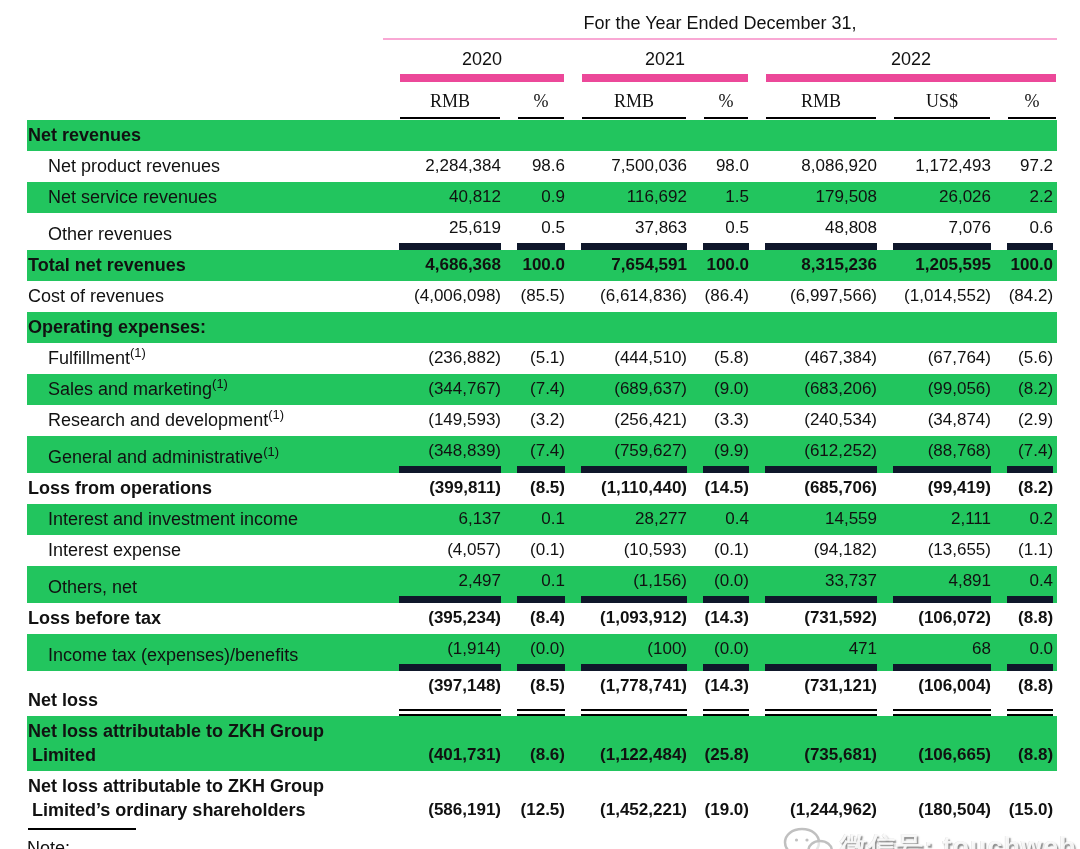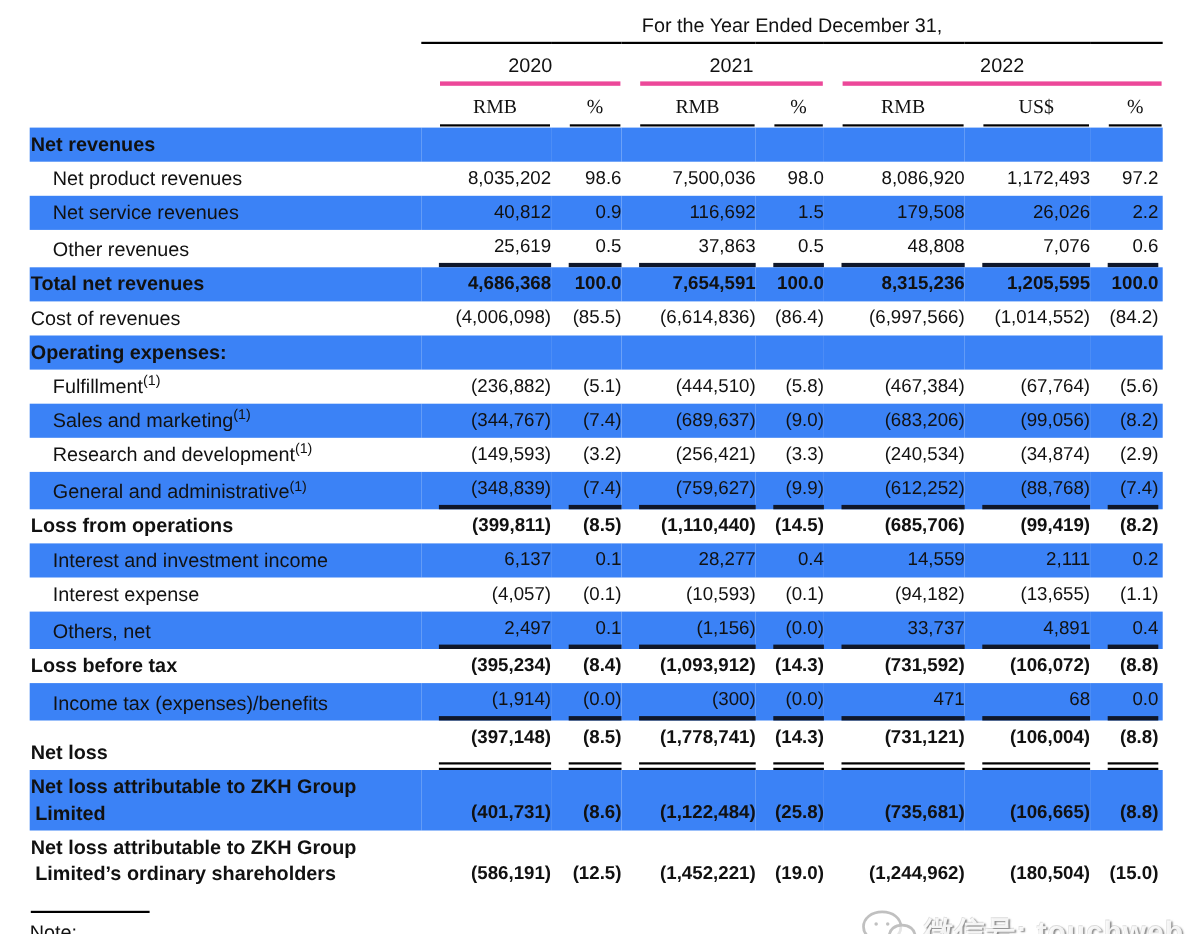--- a/index.html
+++ b/index.html
@@ -27,57 +27,57 @@
   col.c3 { width: 122px; }
   col.c4 { width: 62px; }
   col.c5 { width: 128px; }
   col.c6 { width: 114px; }
   col.c7 { width: 66px; }
 
   
   td.h-title {
     text-align: center;
     padding: 2px 0 4px 0;
-    border-bottom: 2px solid #000000;
+    border-bottom: 2px solid #f9a8d4;
     font-size: 18px;
   }
   td.h-year { padding-top: 7px; vertical-align: bottom; }
   td.h-year .yseg {
     margin-left: 16px;
     text-align: center;
-    border-bottom: 4px solid #ec4899;
+    border-bottom: 8px solid #ec4899;
     padding: 1px 0 4px 0;
   }
   td.h-col { padding-top: 6px; vertical-align: bottom; }
   td.h-col .cseg {
     margin-left: 16px;
     text-align: center;
     border-bottom: 2px solid #000;
     padding: 1px 0 5px 0;
     font-family: Liberation Serif, serif;
   }
   td.h-unit {
     text-align: center;
     font-style: italic;
     font-size: 17px;
     padding: 7px 0 8px 0;
   }
 
   
-  tr.band { background: #3b82f6; }
+  tr.band { background: #22c55e; }
   tr.bold { font-weight: bold; }
   td.lbl { padding: 0 0 0 1px; white-space: nowrap; vertical-align: bottom; }
   td.lbl .ln { padding: 4px 0 5px 0; }
   td.lbl .ln2 { padding: 0 0 5px 4px; margin-top: -3px; }
   td.lbl.ind { padding-left: 21px; }
   td.lbl sup { font-size: 72%; font-weight: 400; line-height: 0; vertical-align: super; }
   td.val { text-align: right; vertical-align: bottom; padding: 0 0 0 16px; white-space: nowrap; }
   td.val.last { padding-right: 4px; }
   td.val .seg { padding: 4px 0 5px 0; font-size: 17px; }
-  tr.u1 td.val .seg { border-bottom: 4px solid #0f172a; padding-bottom: 4px; }
+  tr.u1 td.val .seg { border-bottom: 7px solid #0f172a; padding-bottom: 4px; }
   tr.u2 td.val .seg { border-bottom: 7px double #000; padding-bottom: 12px; }
 
   
   .note-rule {
     position: absolute;
     left: 28px; top: 818px;
     width: 108px; height: 0;
     border-top: 2px solid #000;
   }
   .note-label {
@@ -188,21 +188,21 @@
           </td>
           <td class="val last">
             <div class="seg"></div>
           </td>
         </tr>
         <tr>
           <td class="lbl ind">
             <div class="ln">Net product revenues</div>
           </td>
           <td class="val">
-            <div class="seg">8,035,202</div>
+            <div class="seg">2,284,384</div>
           </td>
           <td class="val">
             <div class="seg">98.6</div>
           </td>
           <td class="val">
             <div class="seg">7,500,036</div>
           </td>
           <td class="val">
             <div class="seg">98.0</div>
           </td>
@@ -584,21 +584,21 @@
           <td class="lbl ind">
             <div class="ln">Income tax (expenses)/benefits</div>
           </td>
           <td class="val">
             <div class="seg">(1,914)</div>
           </td>
           <td class="val">
             <div class="seg">(0.0)</div>
           </td>
           <td class="val">
-            <div class="seg">(300)</div>
+            <div class="seg">(100)</div>
           </td>
           <td class="val">
             <div class="seg">(0.0)</div>
           </td>
           <td class="val">
             <div class="seg">471</div>
           </td>
           <td class="val">
             <div class="seg">68</div>
           </td>

